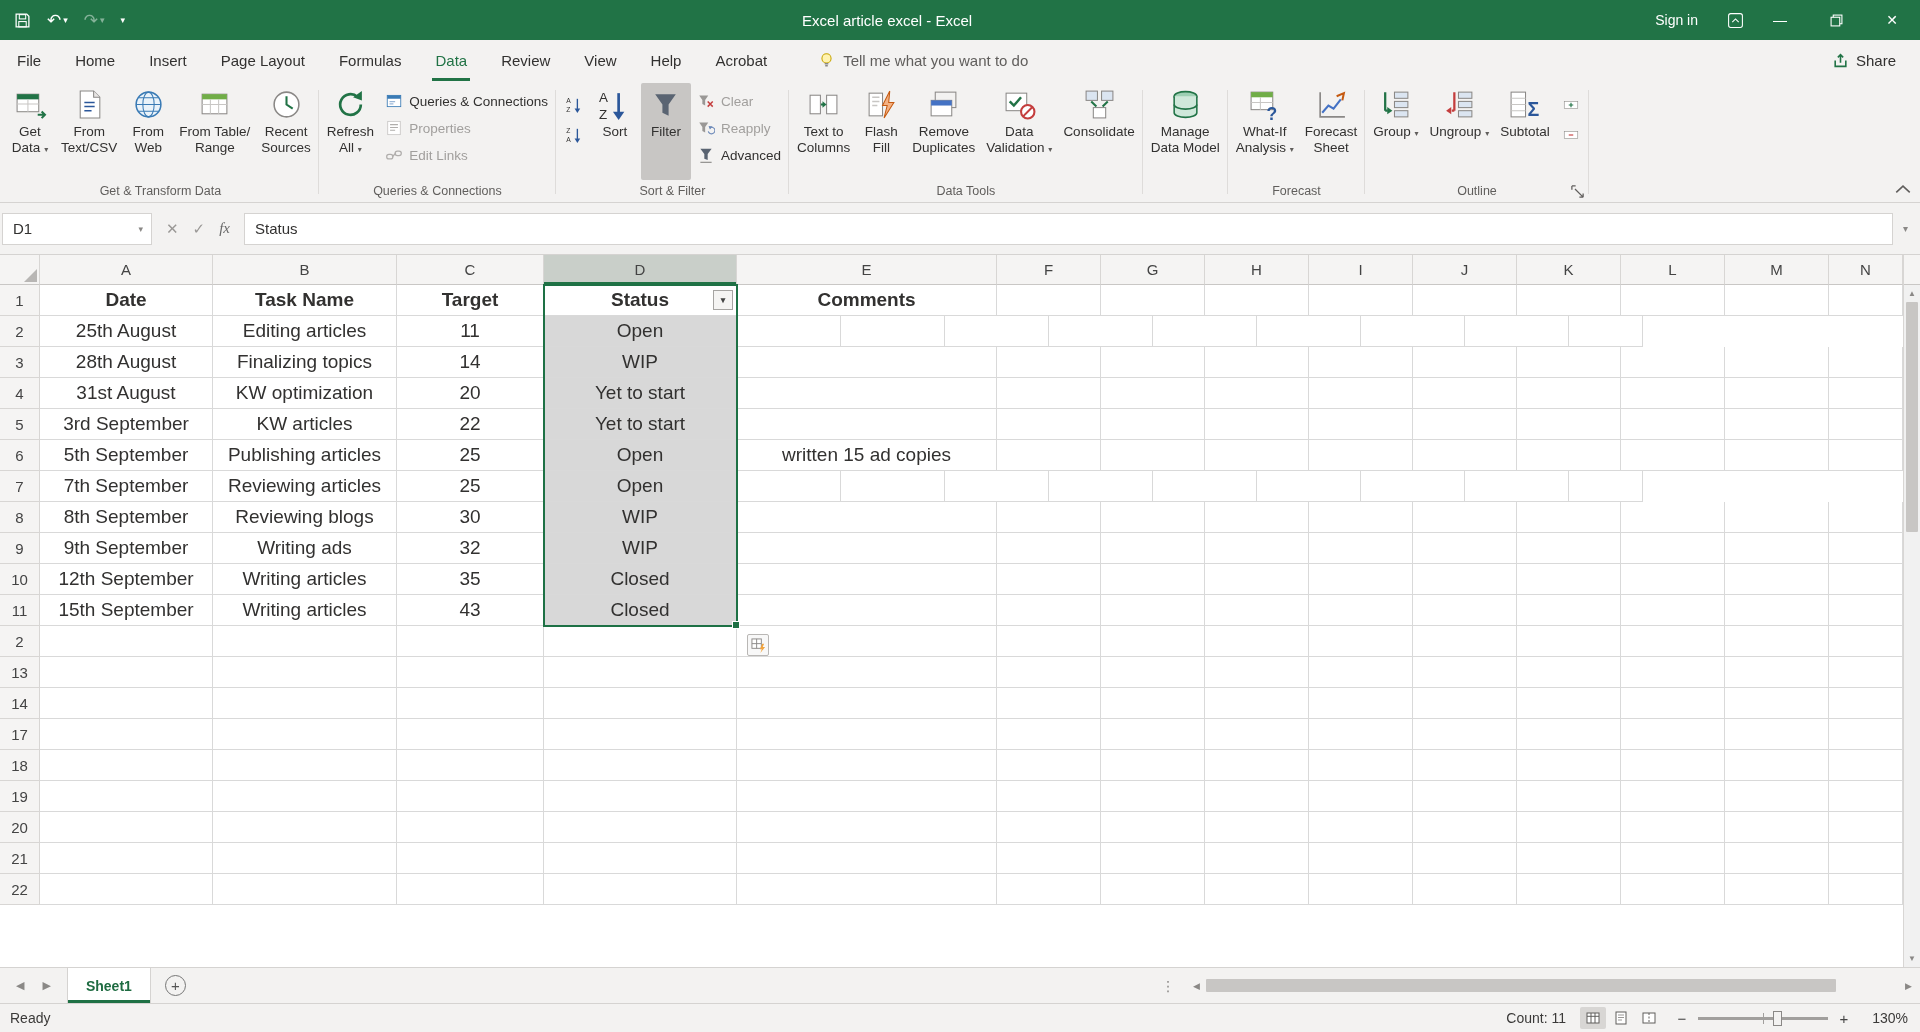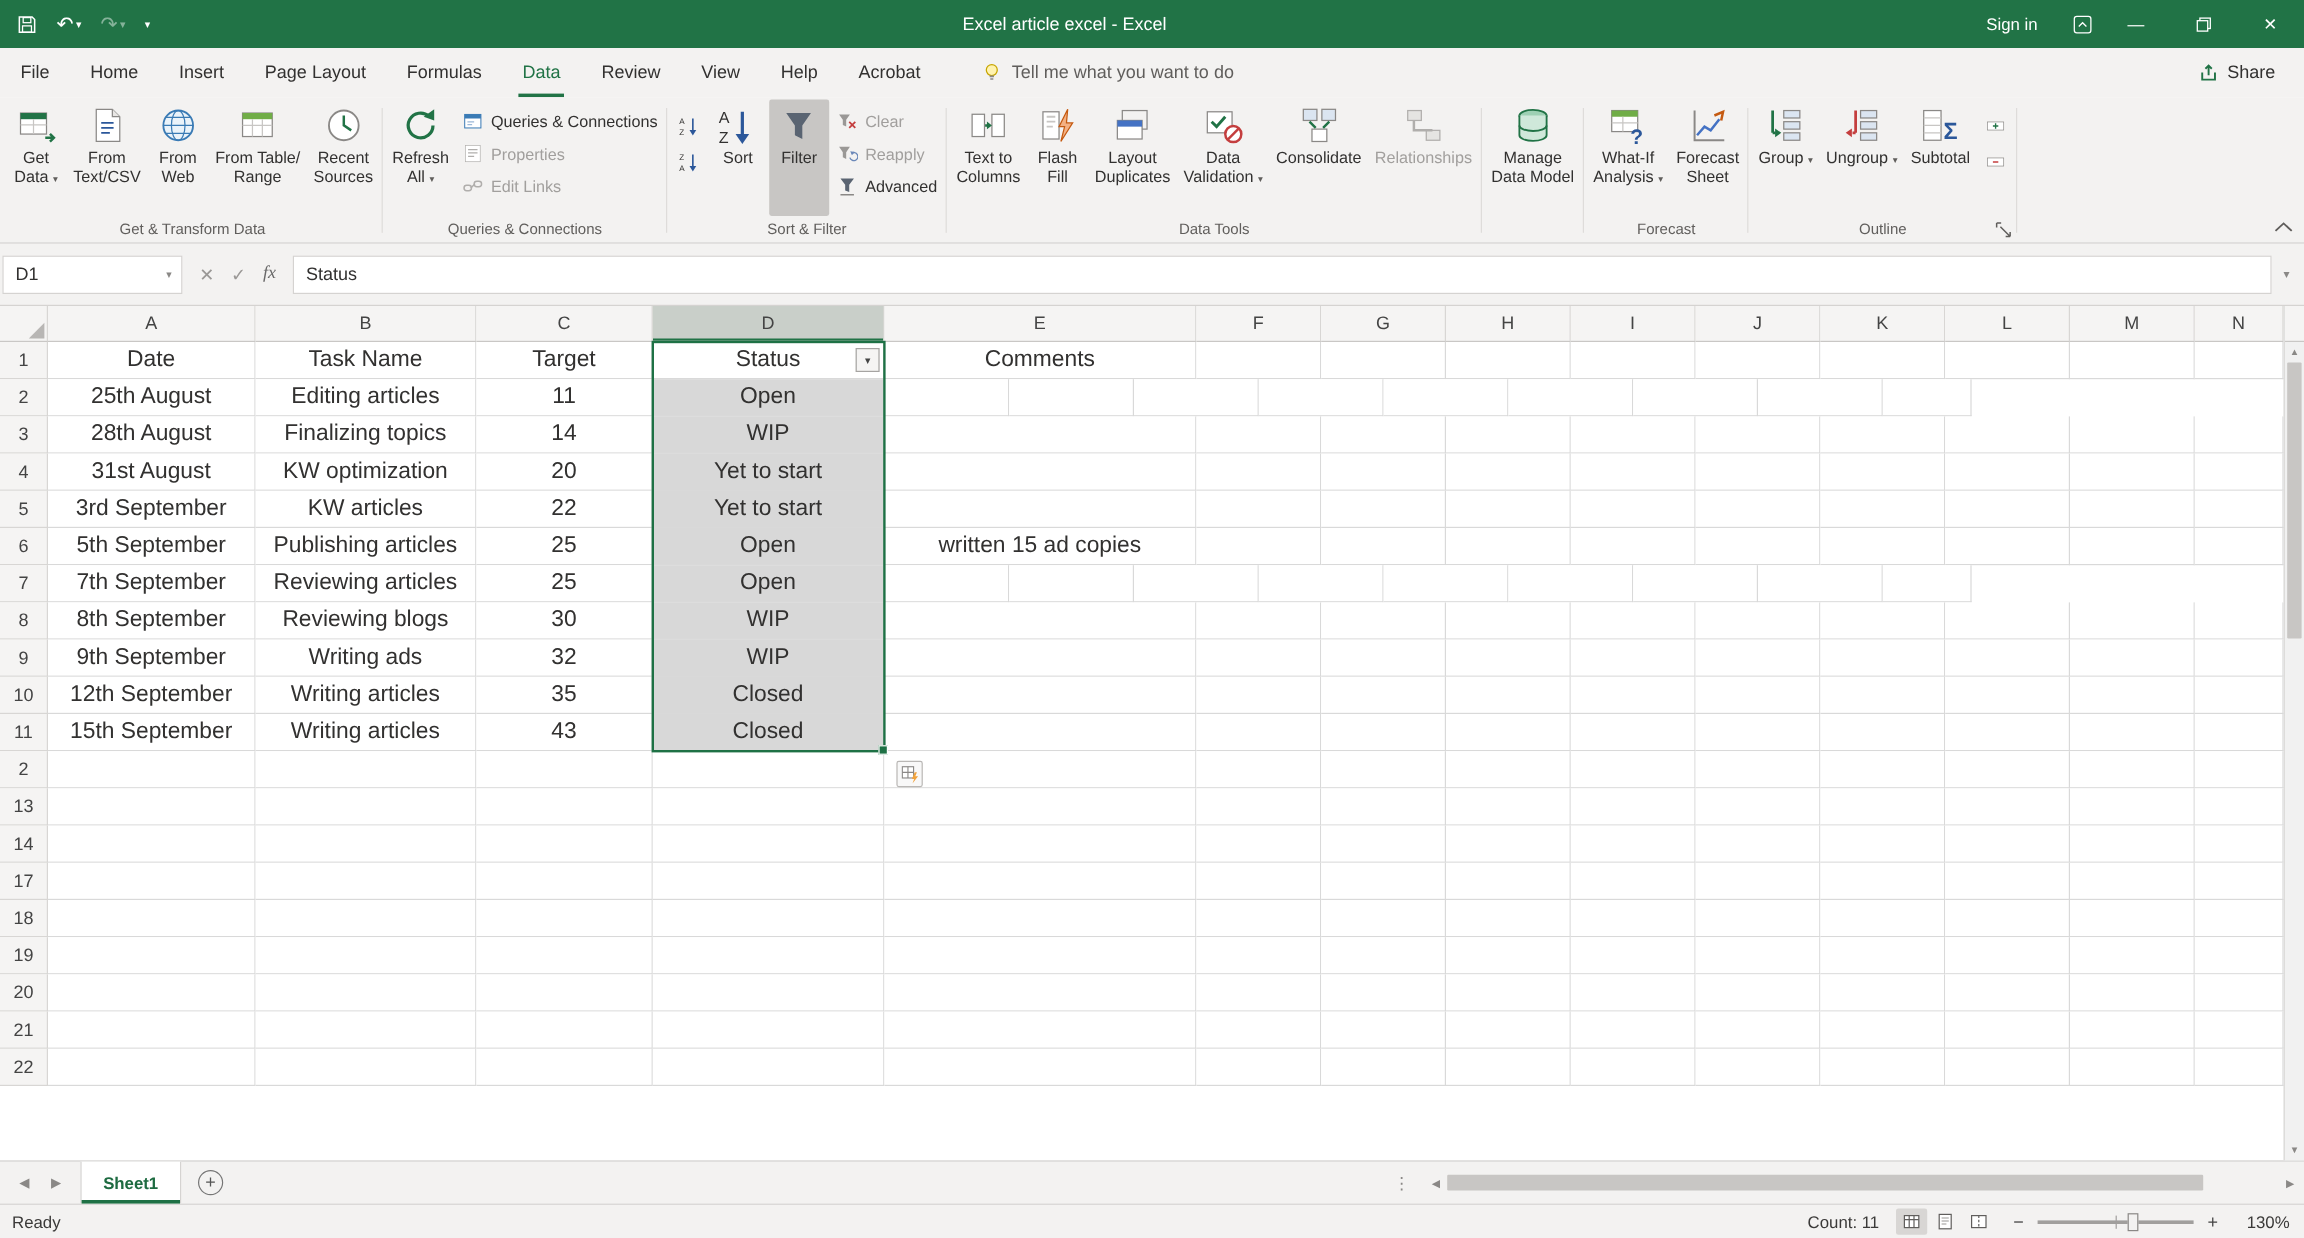--- a/index.html
+++ b/index.html
@@ -65,21 +65,21 @@
   .grid-main{width:1903px}
   .colhdr{display:flex;height:30px}
   .hcell{background:#f5f4f3;border-right:1px solid #d8d6d4;border-bottom:1px solid #c9c7c5;display:flex;align-items:center;justify-content:center;font-size:15px;color:#444;flex:none}
   .hcell.colsel{background:#c9cfc9;box-shadow:inset 0 -2px 0 #217346}
   .corner{width:40px;position:relative}
   .corner::after{content:"";position:absolute;right:2px;bottom:2px;border-left:13px solid transparent;border-bottom:13px solid #b8b6b4}
   .rows{position:relative}
   .grow{display:flex;height:31px}
   .rhcell{width:40px;background:#f5f4f3;border-right:1px solid #d8d6d4;border-bottom:1px solid #d8d6d4;display:flex;align-items:center;justify-content:center;font-size:15px;color:#444;flex:none}
   .cell{border-right:1px solid #d9d9d9;border-bottom:1px solid #d9d9d9;background:#fff;display:flex;align-items:center;justify-content:center;font-size:19px;white-space:nowrap;overflow:hidden;flex:none;position:relative}
-  .cell.bold{font-weight:normal}
+  .cell.bold{font-weight:bold}
   .cell.selfill{background:#d8d8d8}
   .ddbtn{position:absolute;right:3px;top:50%;transform:translateY(-50%);width:20px;height:20px;background:#f5f4f3;border:1px solid #a6a4a2;display:flex;align-items:center;justify-content:center;font-size:9px;color:#444}
   .sel-overlay{position:absolute;left:543px;top:-1px;width:195px;height:343px;border:2px solid #1e7145;pointer-events:none}
   .fill-handle{position:absolute;right:-4px;bottom:-4px;width:8px;height:8px;background:#1e7145;border:1px solid #fff;pointer-events:auto}
   .qa-btn{position:absolute;left:747px;top:349px;width:22px;height:22px;background:#f8f8f8;border:1px solid #b9b7b5;border-radius:2px;display:flex;align-items:center;justify-content:center}
   .qa-btn svg{width:15px;height:15px}
 
   
   .vscroll{width:17px;background:#f1f1f1;border-left:1px solid #d8d6d4;display:flex;flex-direction:column}
   .vs-corner{height:30px;background:#f5f4f3;border-bottom:1px solid #c9c7c5}
@@ -411,21 +411,21 @@
           </div>
           <div class="rlarge">
             <span class="ricon">
               <svg viewBox="0 0 32 32">
                 <rect x="8" y="4" width="20" height="15" fill="#f3f2f1" stroke="#8a8886"></rect>
                 <rect x="4" y="12" width="20" height="15" fill="#fff" stroke="#8a8886"></rect>
                 <rect x="4" y="12" width="20" height="5" fill="#4472c4"></rect>
               </svg>
             </span>
             <span class="rlabel">
-              <span>Layout</span>
+              <span>Remove</span>
               <span>Duplicates</span>
             </span>
           </div>
           <div class="rlarge">
             <span class="ricon">
               <svg viewBox="0 0 32 32">
                 <rect x="3" y="5" width="20" height="17" fill="#fff" stroke="#8a8886"></rect>
                 <path d="M6.5 13l4 4 7-8" fill="none" stroke="#217346" stroke-width="2.4"></path>
                 <circle cx="24" cy="23" r="6.5" fill="#fff" stroke="#c43e3e" stroke-width="2"></circle>
                 <path d="M19.5 27.5l9-9" stroke="#c43e3e" stroke-width="2"></path>
@@ -440,32 +440,20 @@
             <span class="ricon">
               <svg viewBox="0 0 32 32">
                 <rect x="3" y="3" width="11" height="9" fill="#dbe5f1" stroke="#8a8886"></rect>
                 <rect x="18" y="3" width="11" height="9" fill="#dbe5f1" stroke="#8a8886"></rect>
                 <rect x="10" y="19" width="12" height="10" fill="#fff" stroke="#8a8886"></rect>
                 <path d="M8 13l5 5M24 13l-5 5" stroke="#217346" stroke-width="2"></path>
               </svg>
             </span>
             <span class="rlabel">
               <span>Consolidate</span>
-            </span>
-          </div>
-          <div class="rlarge rdisabled">
-            <span class="ricon">
-              <svg viewBox="0 0 32 32">
-                <rect x="3" y="4" width="11" height="8" fill="#e5e4e2" stroke="#b0aeac"></rect>
-                <rect x="18" y="20" width="11" height="8" fill="#e5e4e2" stroke="#b0aeac"></rect>
-                <path d="M8 12v8h15" fill="none" stroke="#b0aeac" stroke-width="2"></path>
-              </svg>
-            </span>
-            <span class="rlabel">
-              <span>Relationships</span>
             </span>
           </div>
         </div>
         <div class="rgroup-label">Data Tools</div>
       </div>
       <div class="rgroup">
         <div class="rgroup-items">
           <div class="rlarge">
             <span class="ricon">
               <svg viewBox="0 0 32 32">

